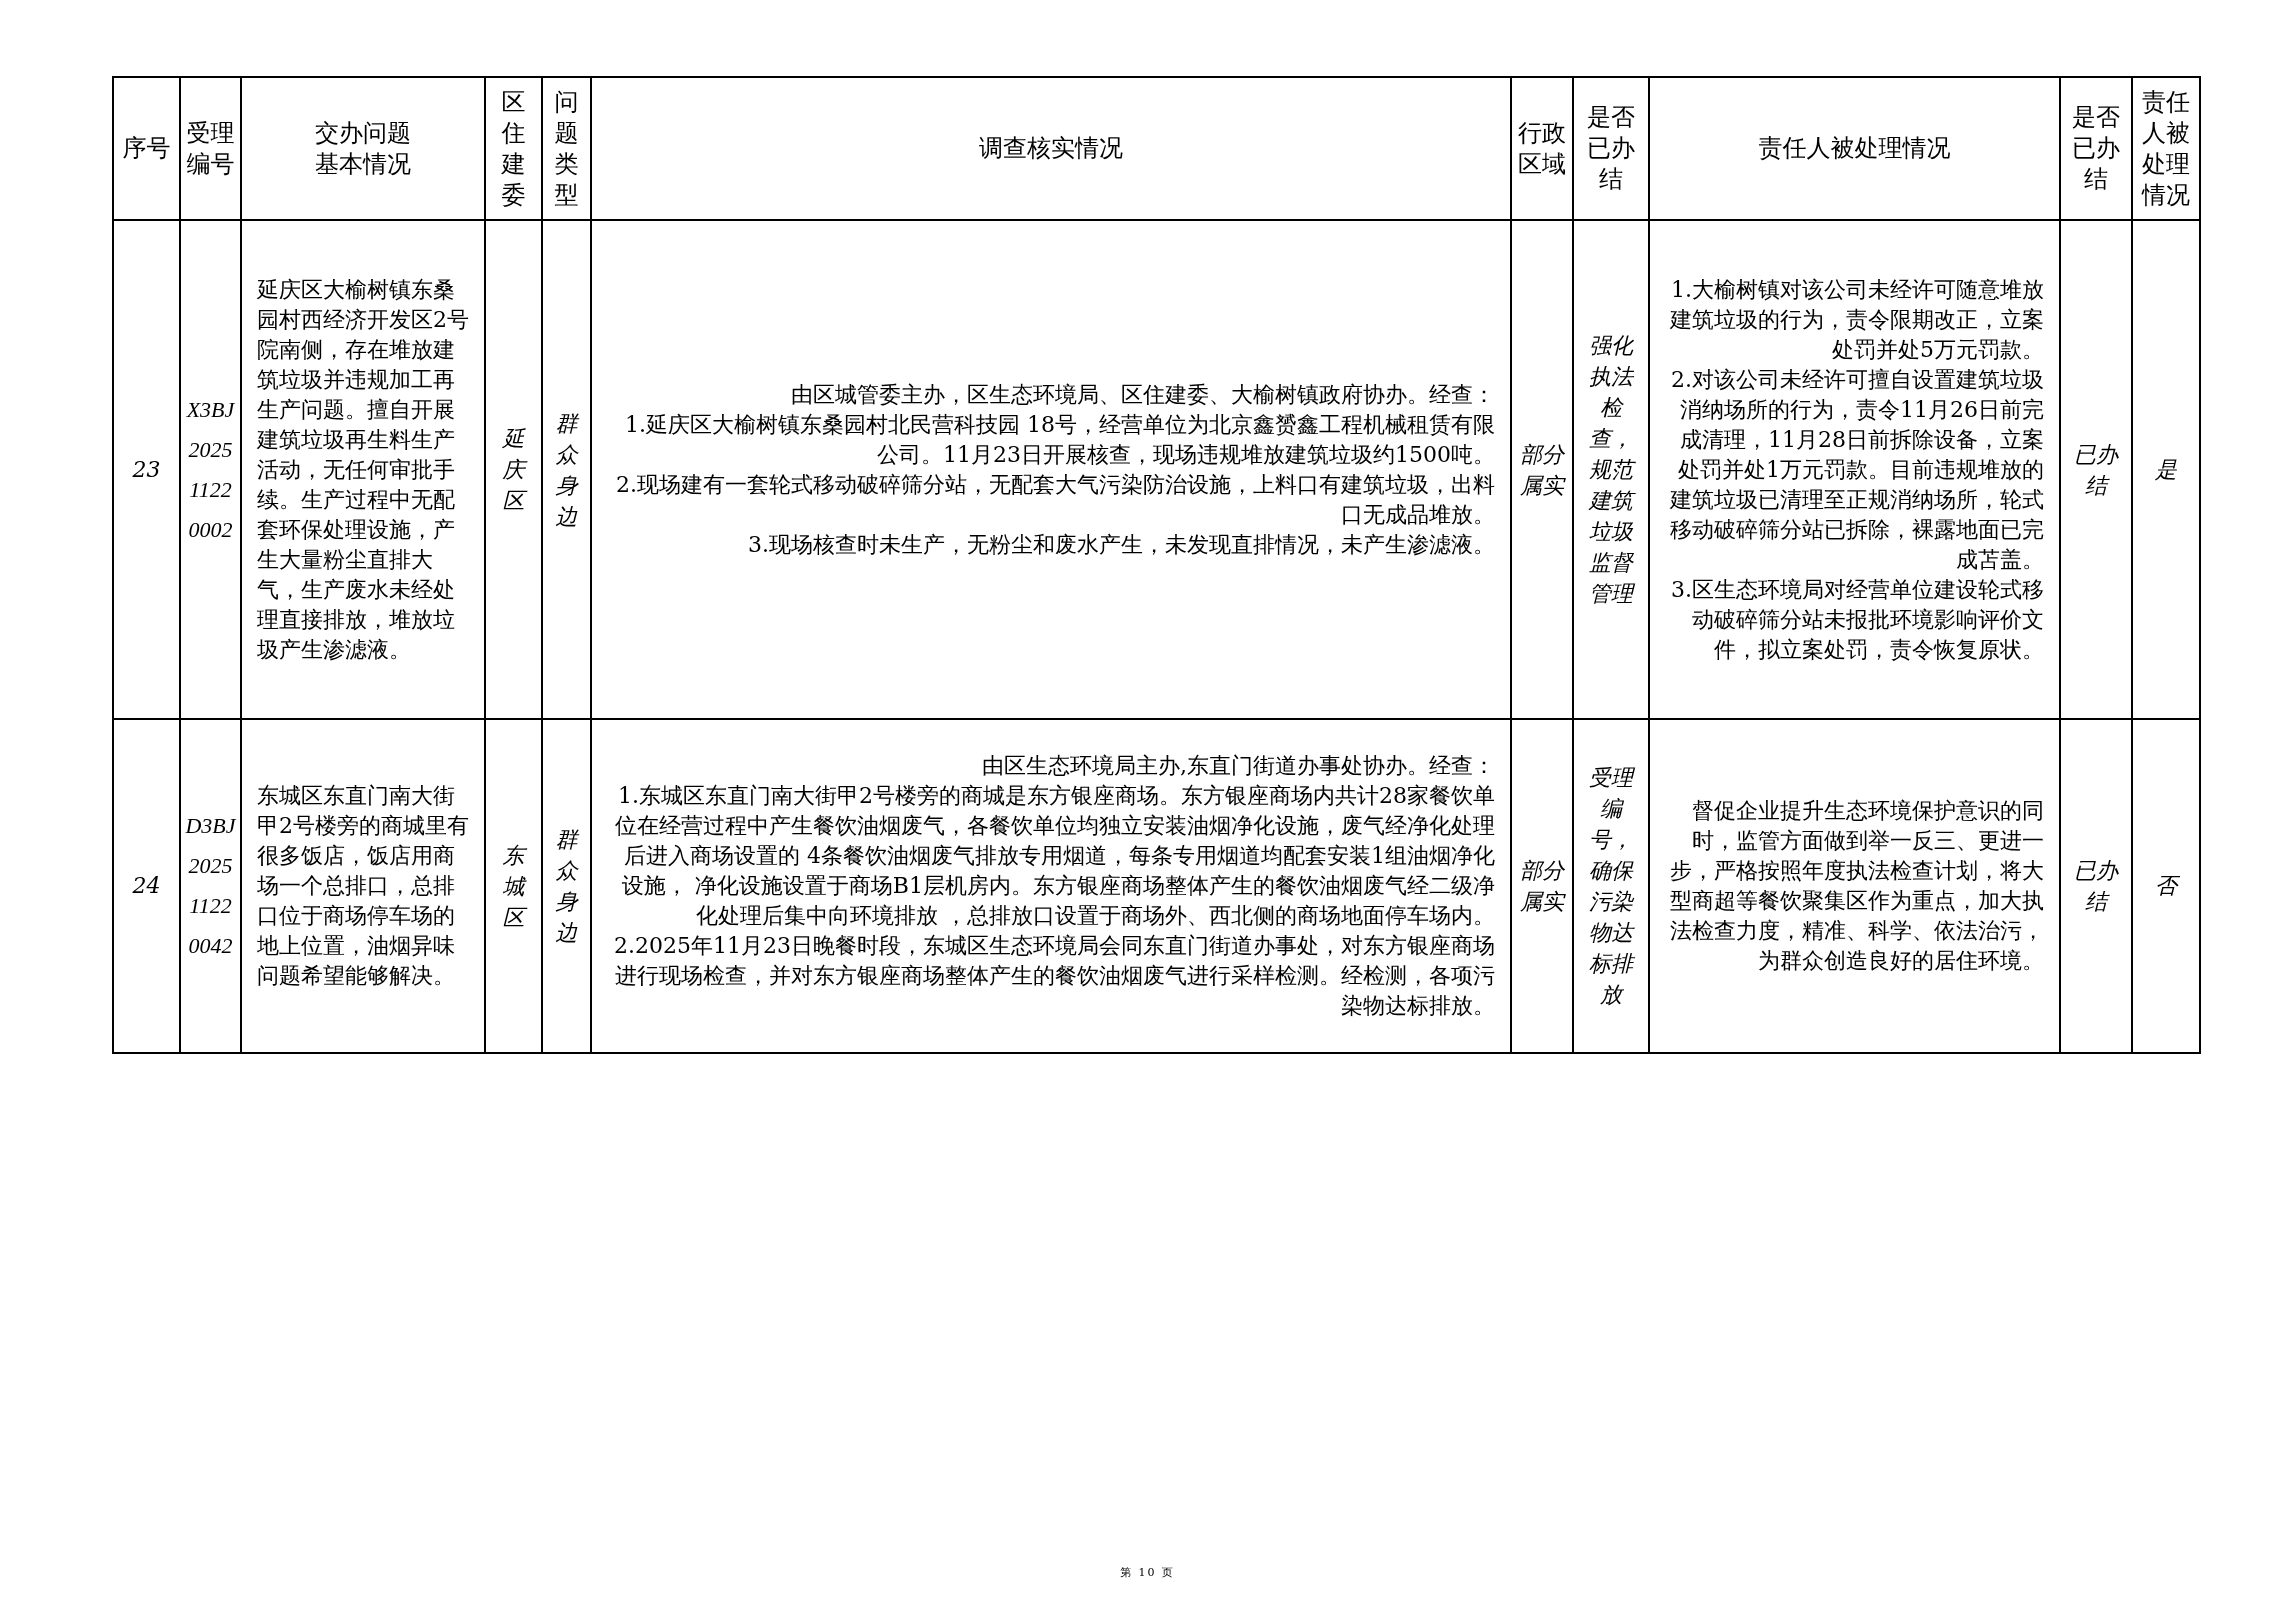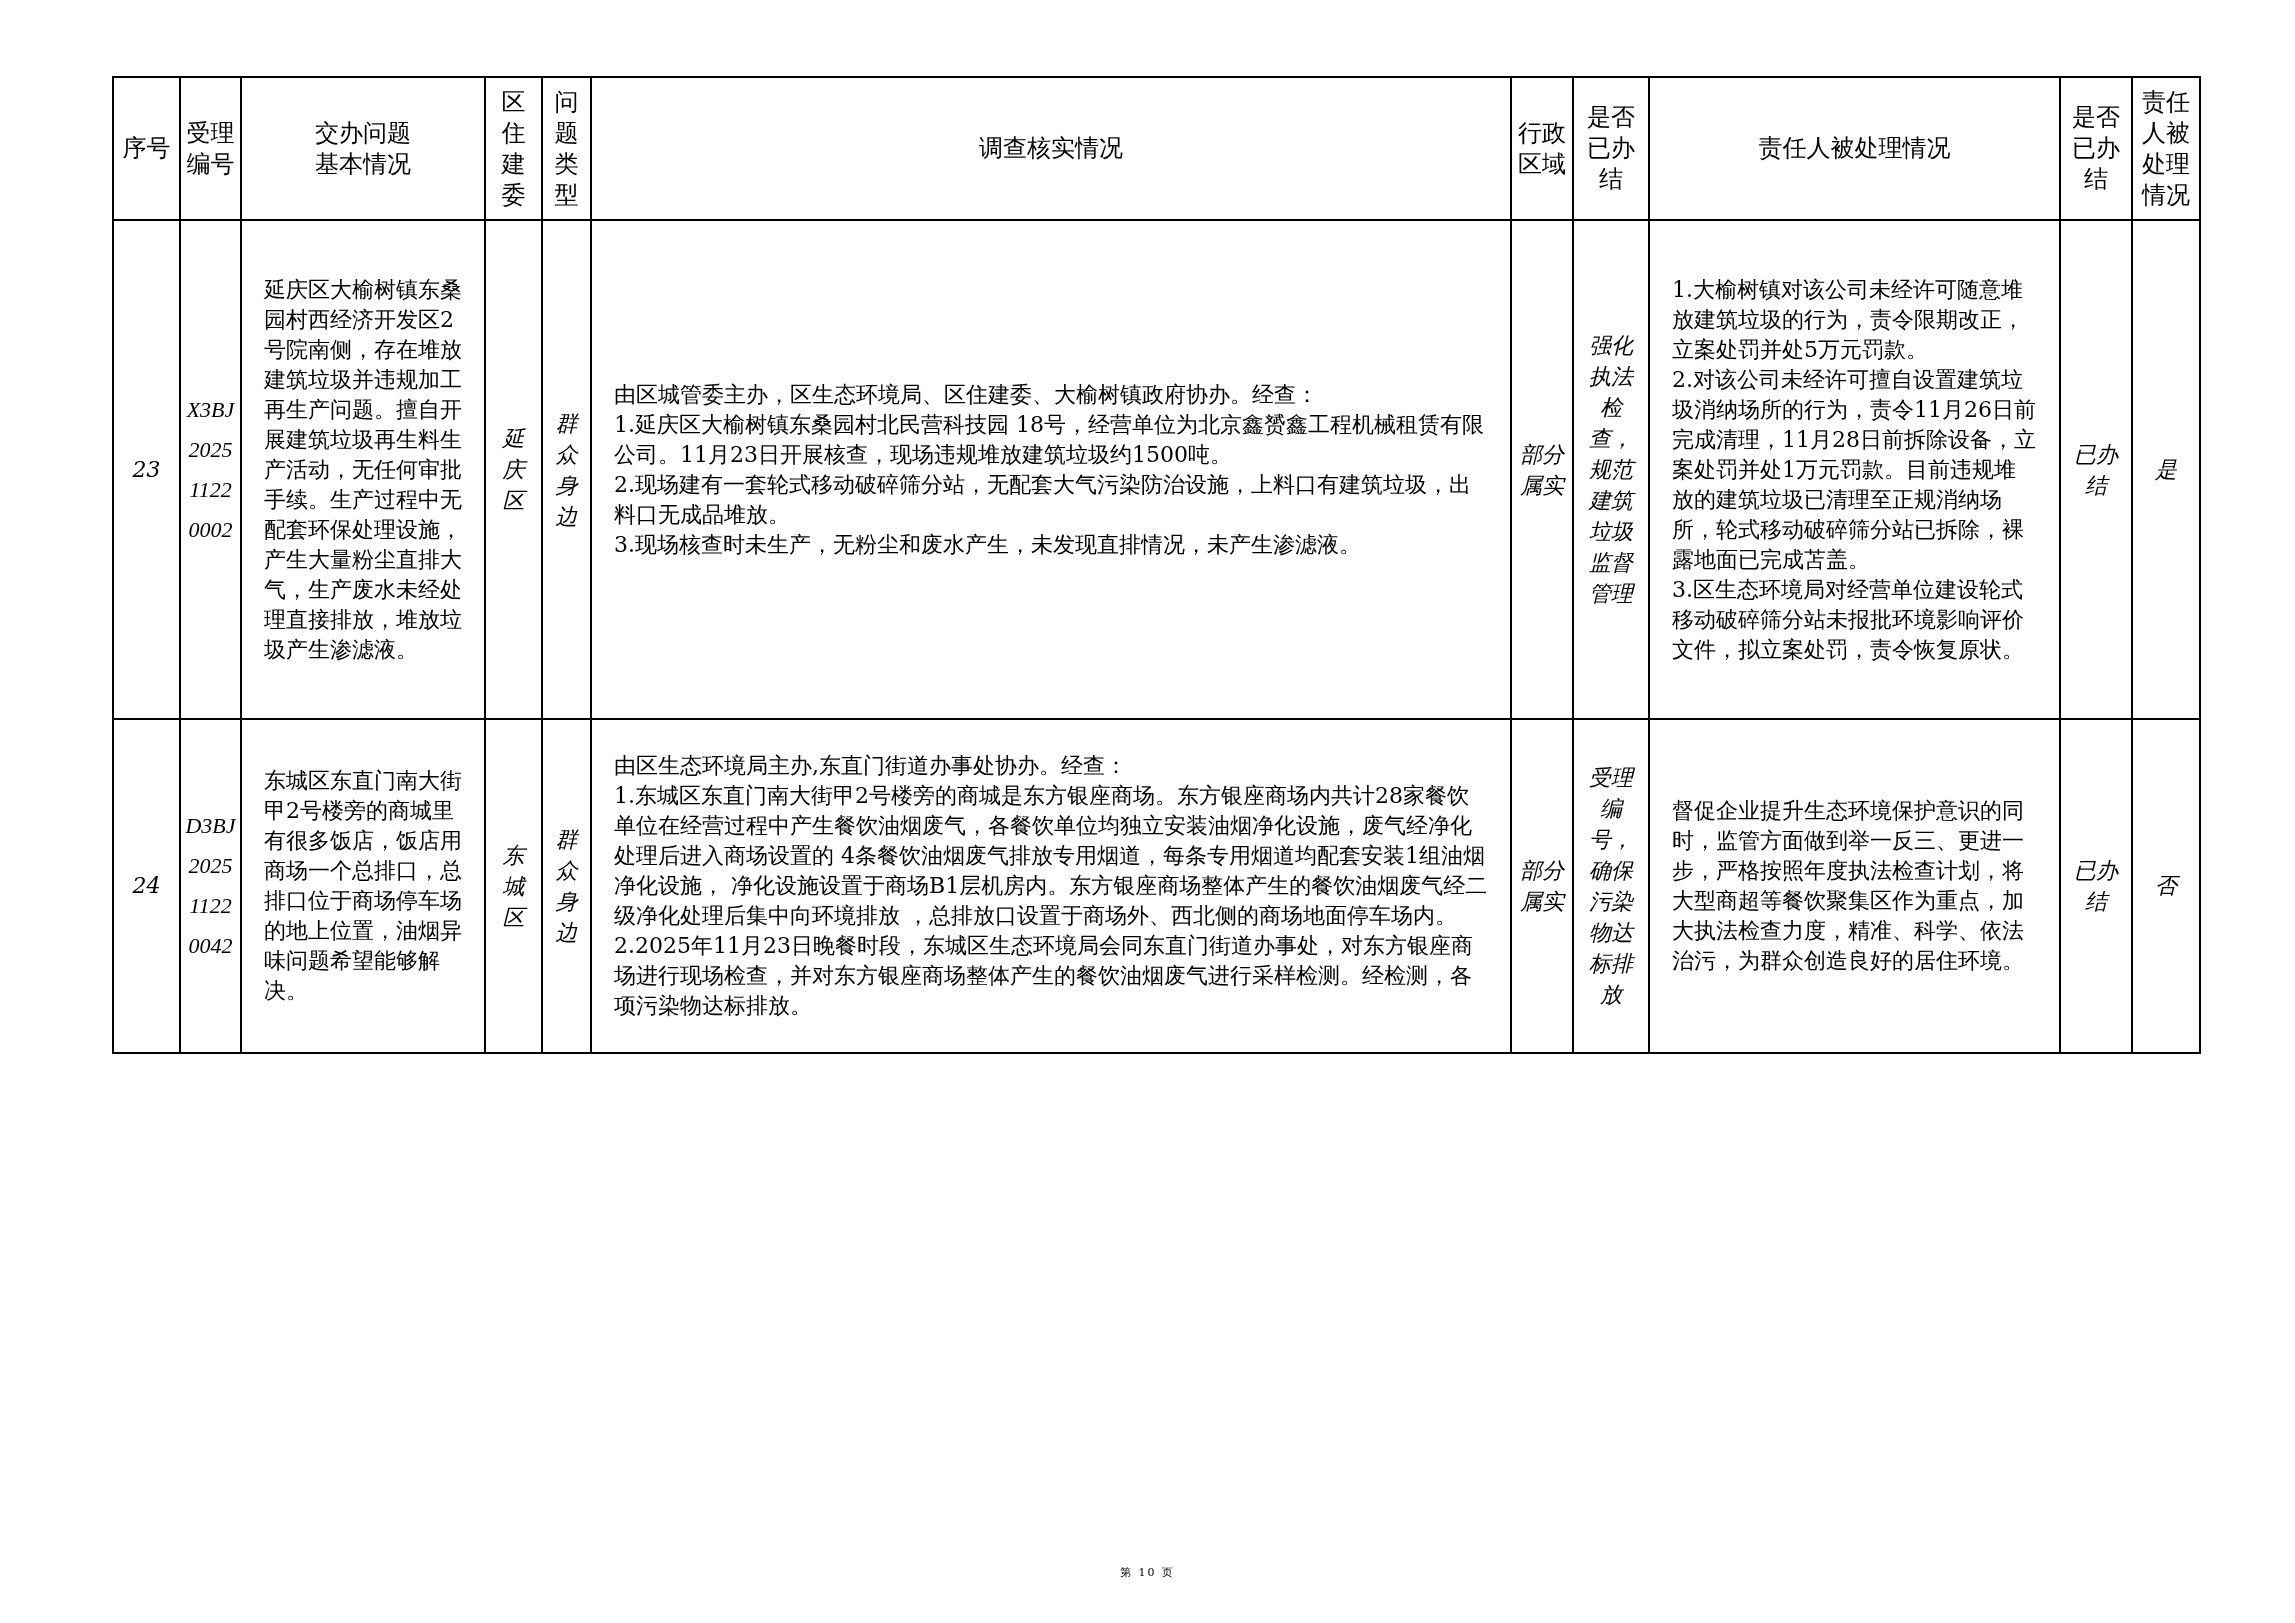--- a/index.html
+++ b/index.html
@@ -16,25 +16,25 @@
   }
   .page-table th {
     font-family: "DejaVu Sans", "Liberation Sans", sans-serif;
     font-weight: normal; font-size: 24px; line-height: 31px; text-align: center;
   }
   .page-table td { font-size: 22px; line-height: 30px; }
   .hdr-row { height: 143px; }
   .row23 { height: 499px; }
   .row24 { height: 334px; }
   .center { text-align: center; font-style: italic; }
-  .pad { padding: 0 22px !important; text-align: left; }
+  .pad { padding: 0 15px !important; text-align: left; }
   .narrow { word-break: break-all; }
   .vtext { display: inline-block; width: 1.05em; word-break: break-all; line-height: 31px; }
   .idtext { display: inline-block; width: 2.3em; word-break: break-all; font-size: 22px; line-height: 40px; font-family: "Liberation Serif", "DejaVu Serif", serif; }
-  .lines div { white-space: normal; }
+  .lines div { white-space: normal; text-align: right; }
   .page-footer {
     position: absolute; left: 0; width: 2295px; top: 1565px;
     text-align: center; font-size: 11px; letter-spacing: 1.9px;
   }
 </style>
 </head>
 <body>
 
 <table class="page-table">
   <colgroup>

